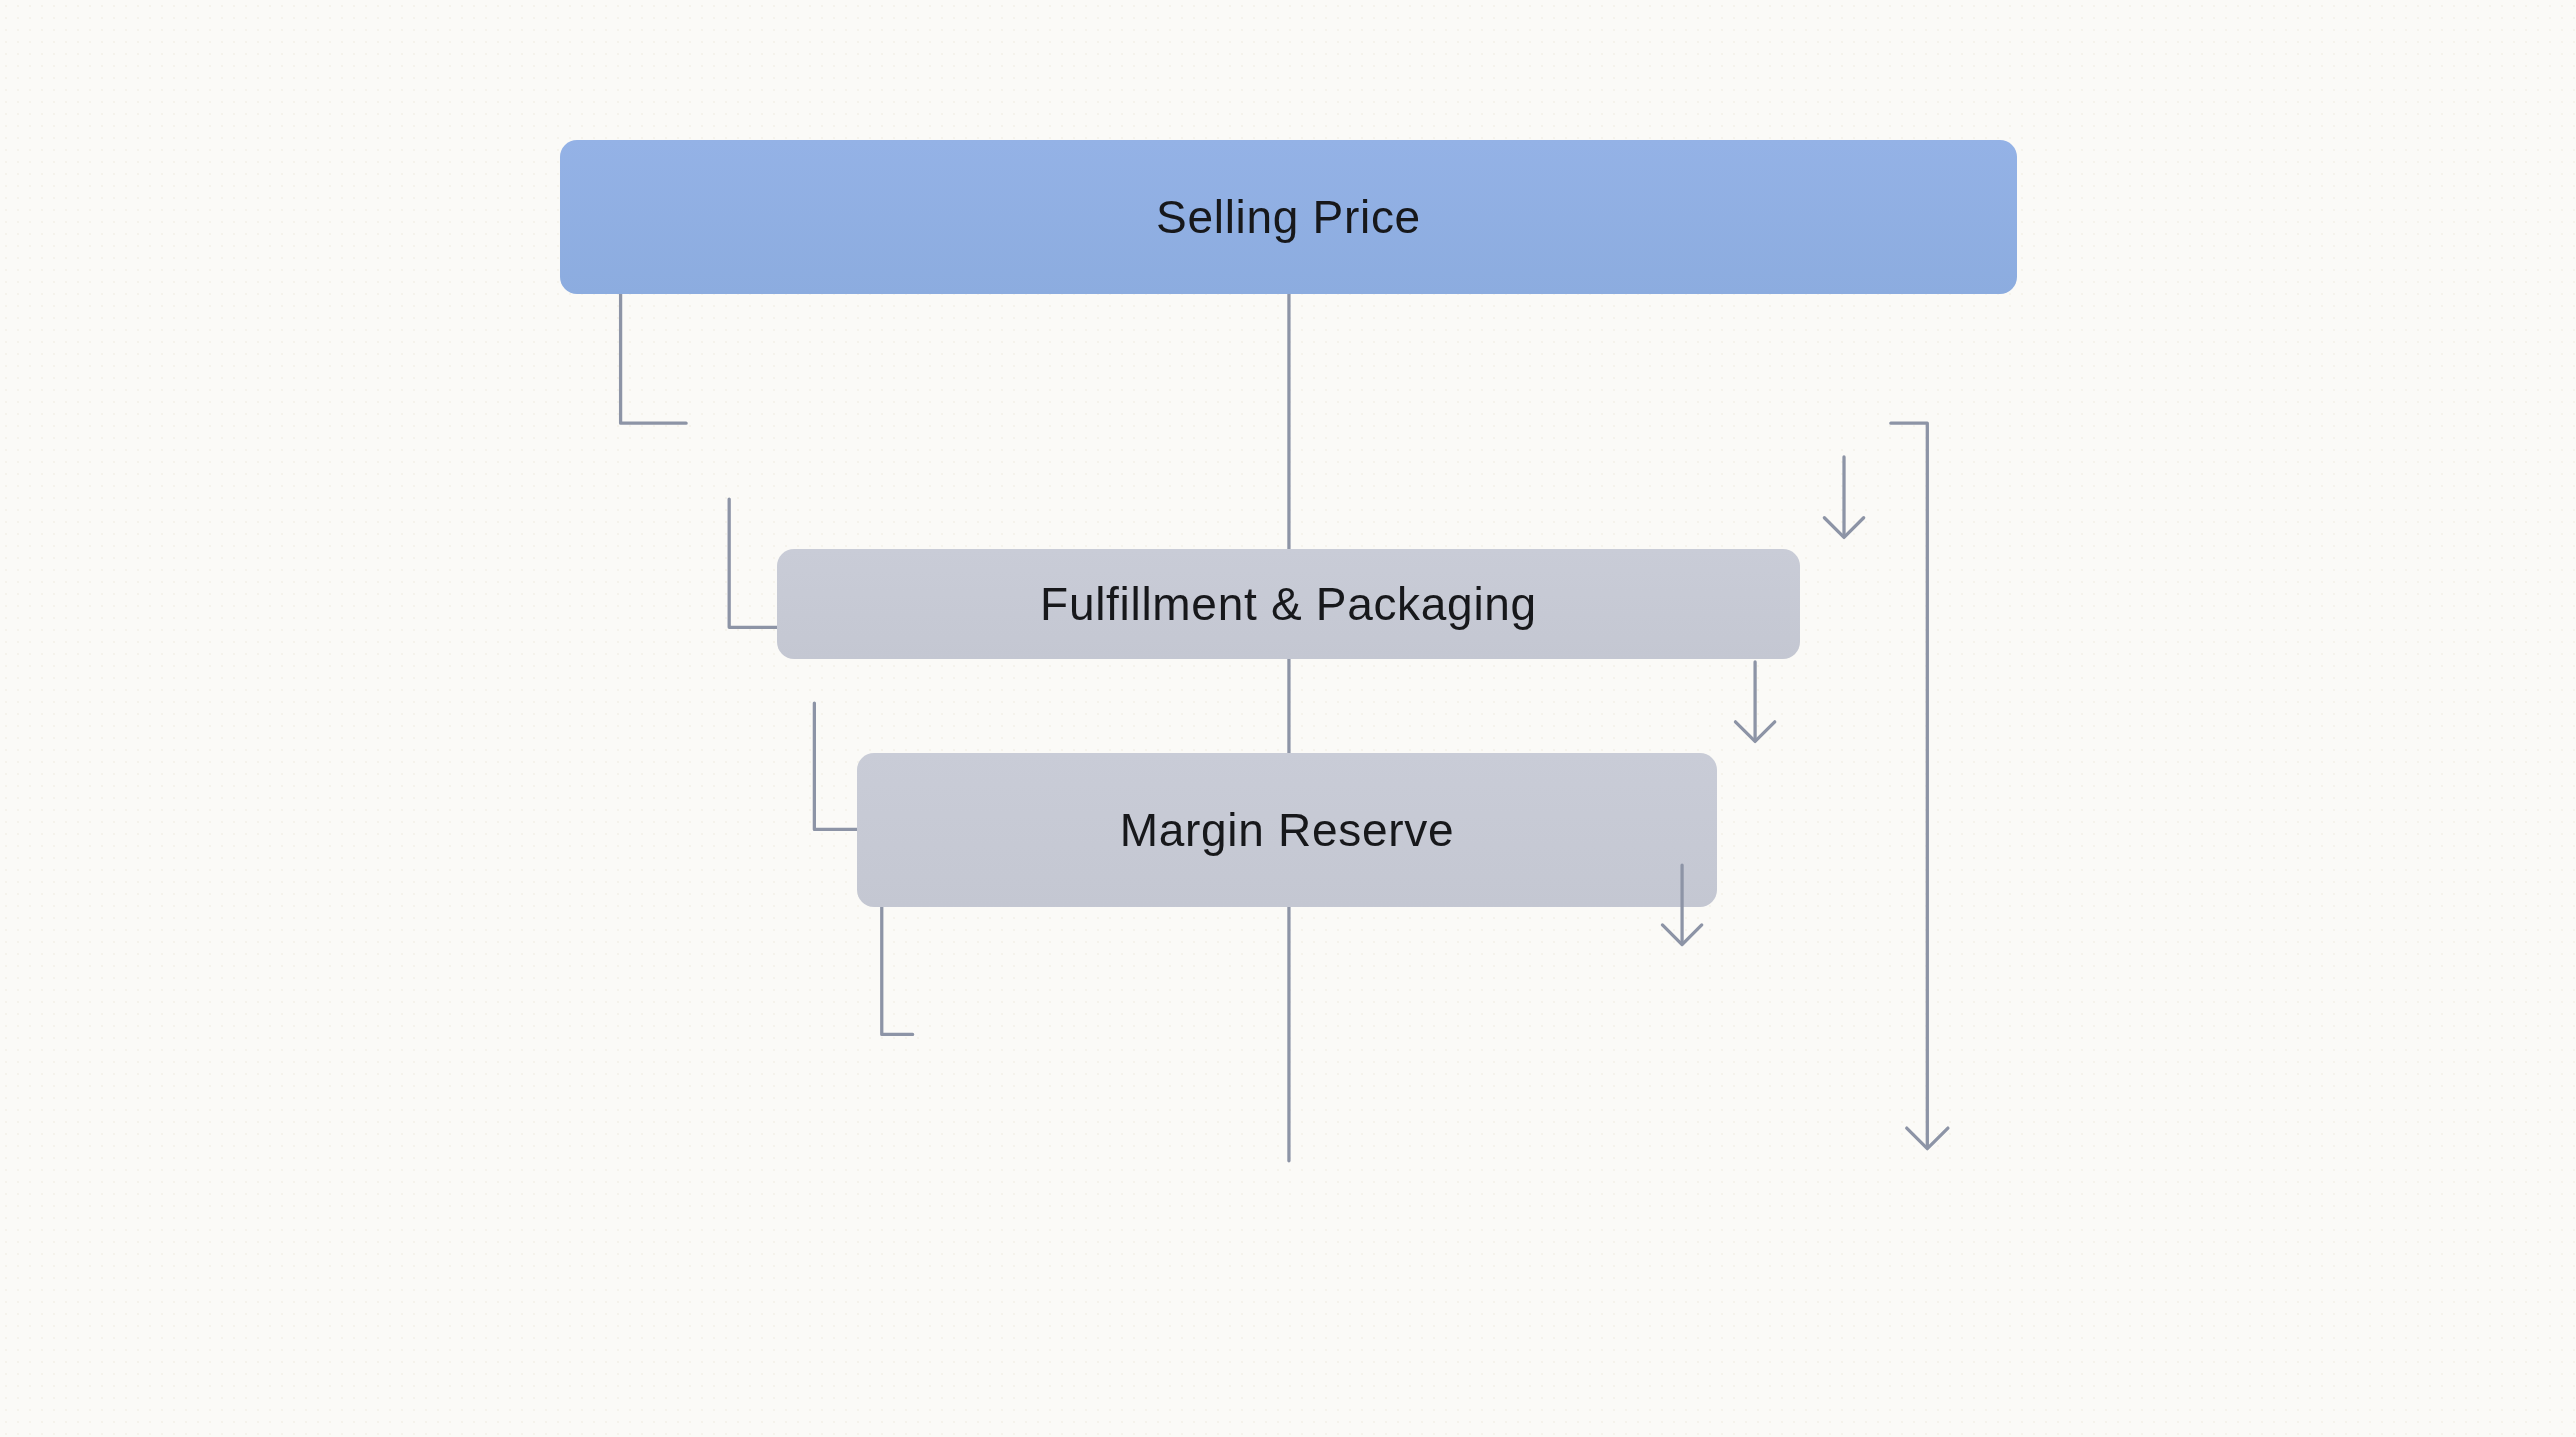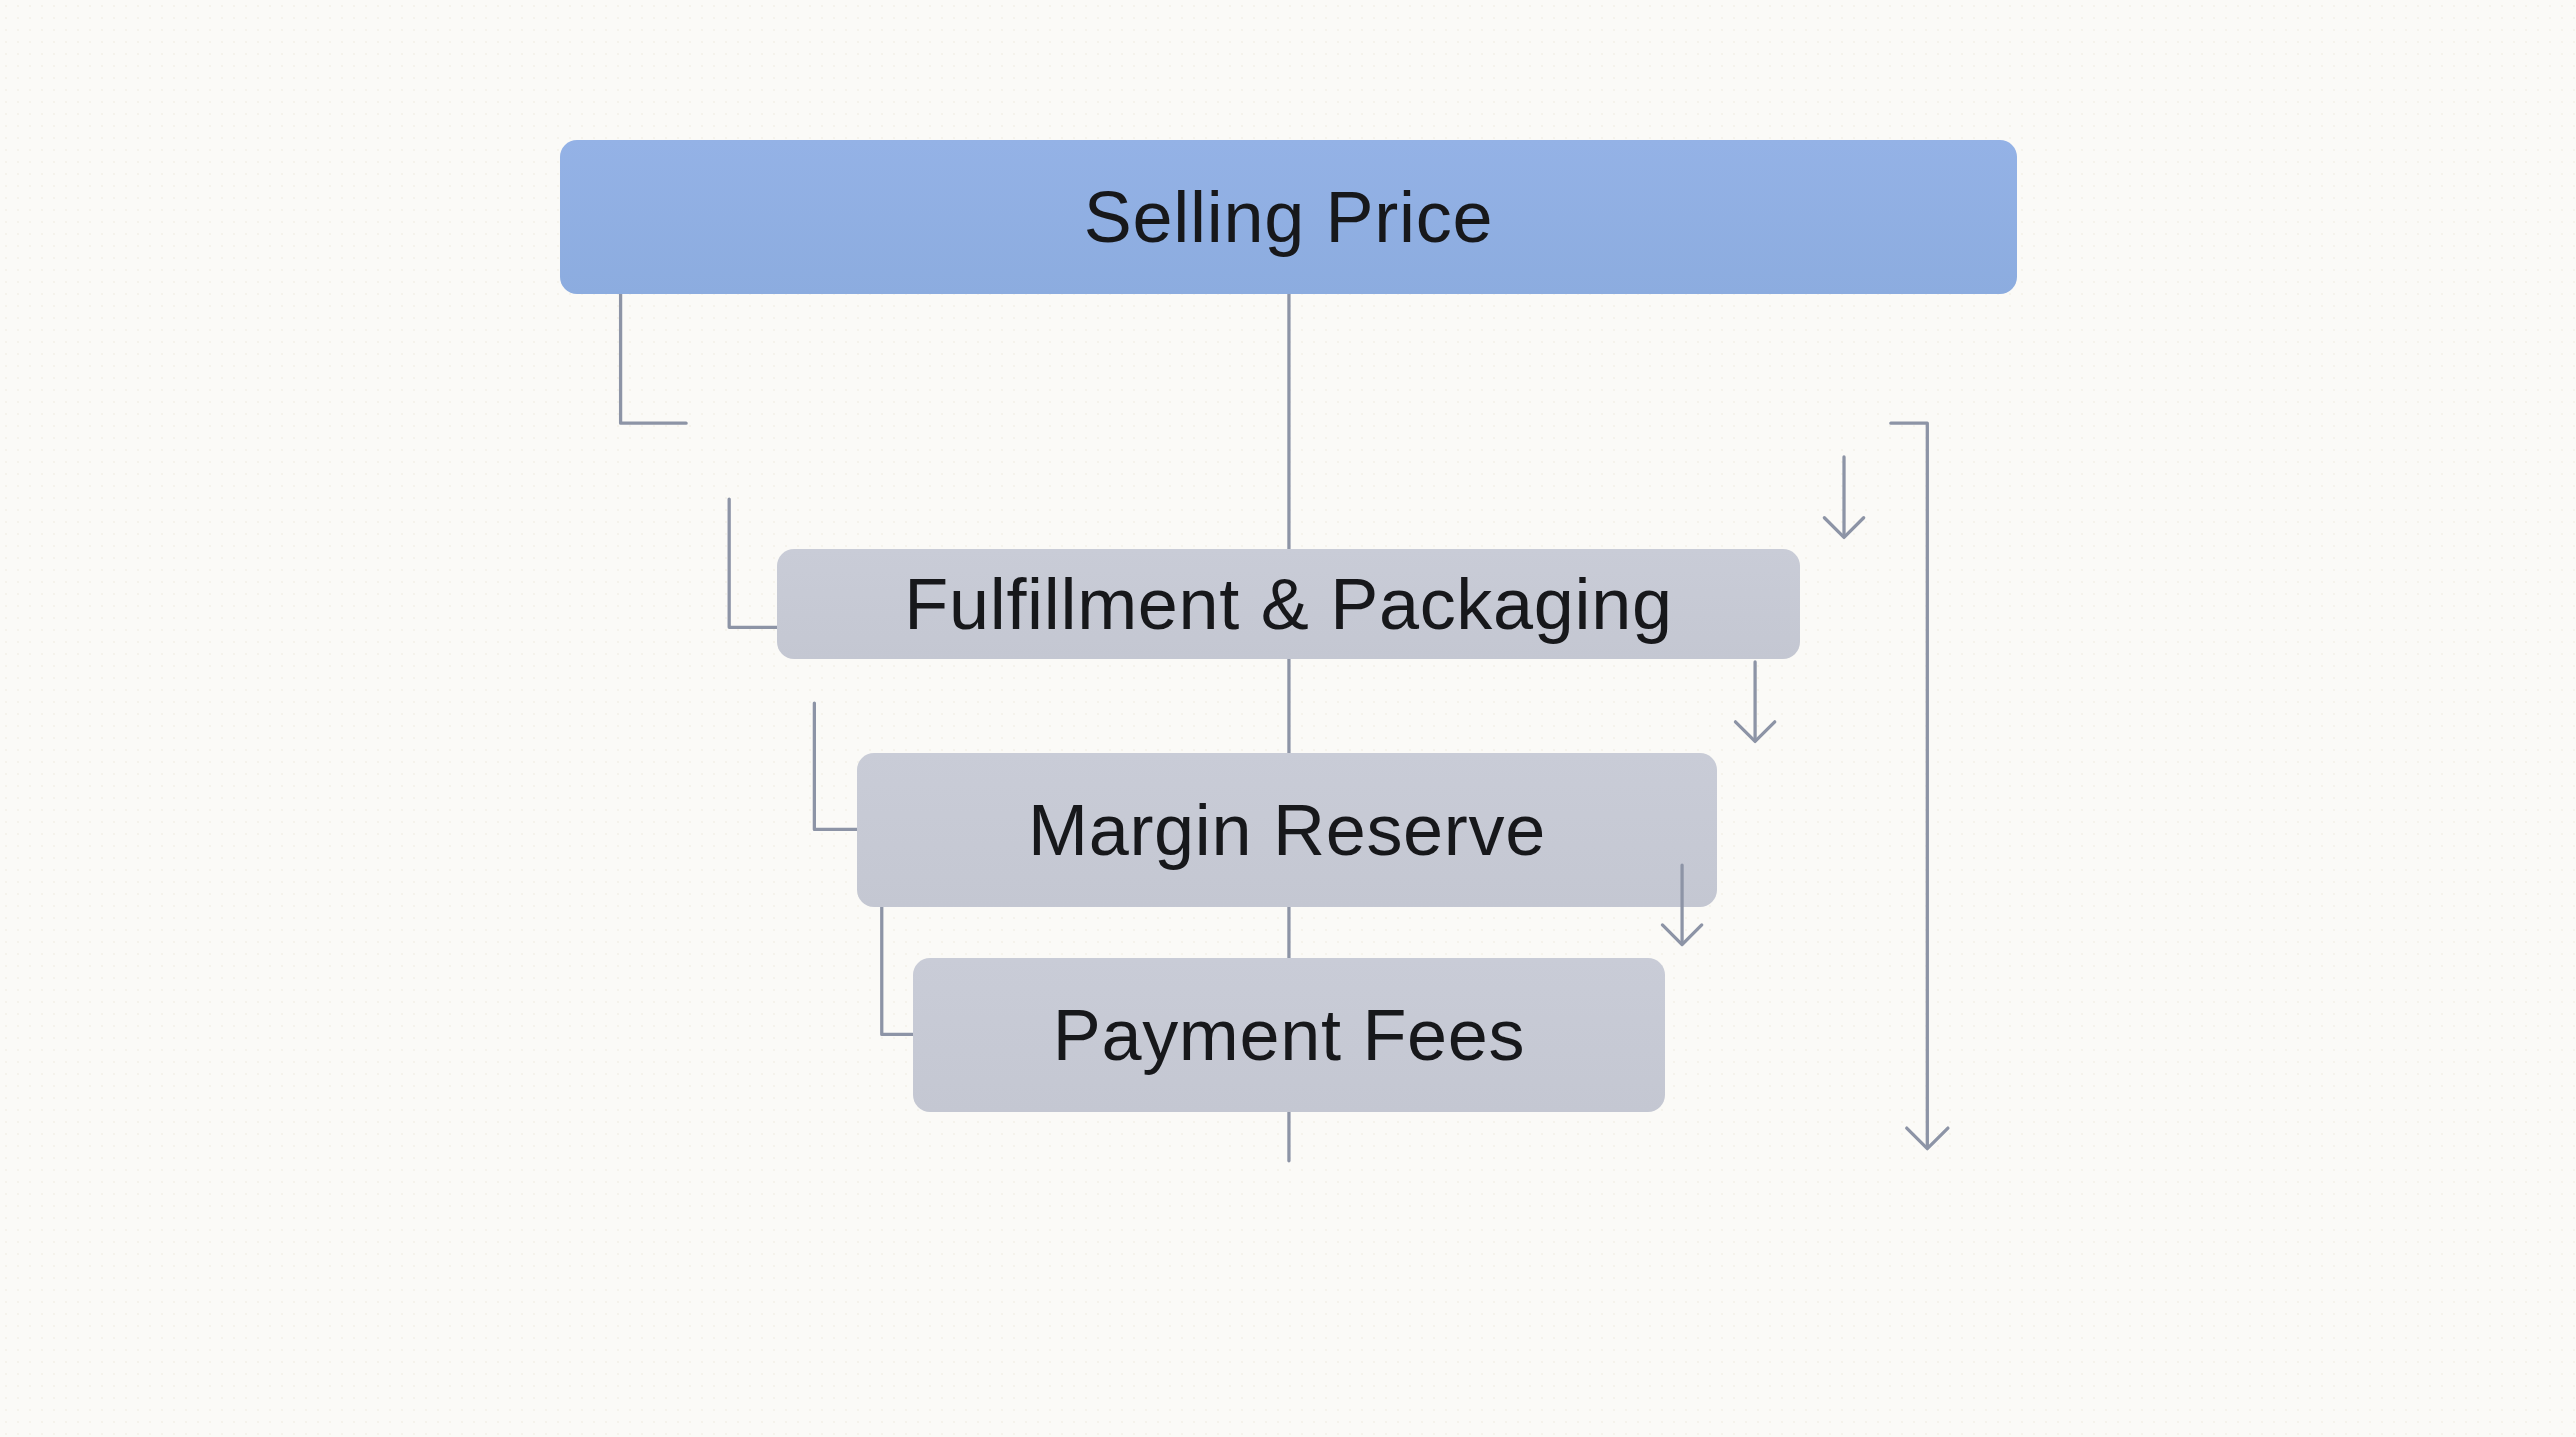--- a/index.html
+++ b/index.html
@@ -30,21 +30,21 @@
   }
   .layer-under { z-index: 1; }
   .node        { z-index: 2; }
   .layer-over  { z-index: 3; }
   .node {
     position: absolute;
     border-radius: 17px;
     display: flex;
     align-items: center;
     justify-content: center;
-    font-size: 72px;
+    font-size: 46px;
     font-weight: 500;
     letter-spacing: 0.7px;
     color: #17181B;
     text-align: center;
   }
   .node-blue {
     background: linear-gradient(180deg, #94B2E6 0%, #8CACDF 100%);
   }
   .node-gray {
     background: linear-gradient(180deg, #C9CCD7 0%, #C4C7D2 100%);
@@ -86,23 +86,20 @@
 
 
   <div class="node node-gray" id="node-fulfillment">
     <span>Fulfillment &amp; Packaging</span>
   </div>
 
   <div class="node node-gray" id="node-returns-reserve">
     <span>Margin Reserve</span>
   </div>
 
-  <div class="node node-gray" id="node-payment-fees">
-    <span>Payment Fees</span>
-  </div>
 
 
   <svg class="connector-layer layer-over" viewBox="0 0 2752 1536" xmlns="http://www.w3.org/2000/svg">
     <g>
       <path class="stroke" d="M2020 452 L2059 452 L2059 1226"></path>
       <path class="stroke" d="M2037 1205 L2059 1227 L2081 1205"></path>
     </g>
     <g>
       <path class="stroke" d="M1970 488 L1970 573"></path>
       <path class="stroke" d="M1949 553 L1970 574 L1991 553"></path>

